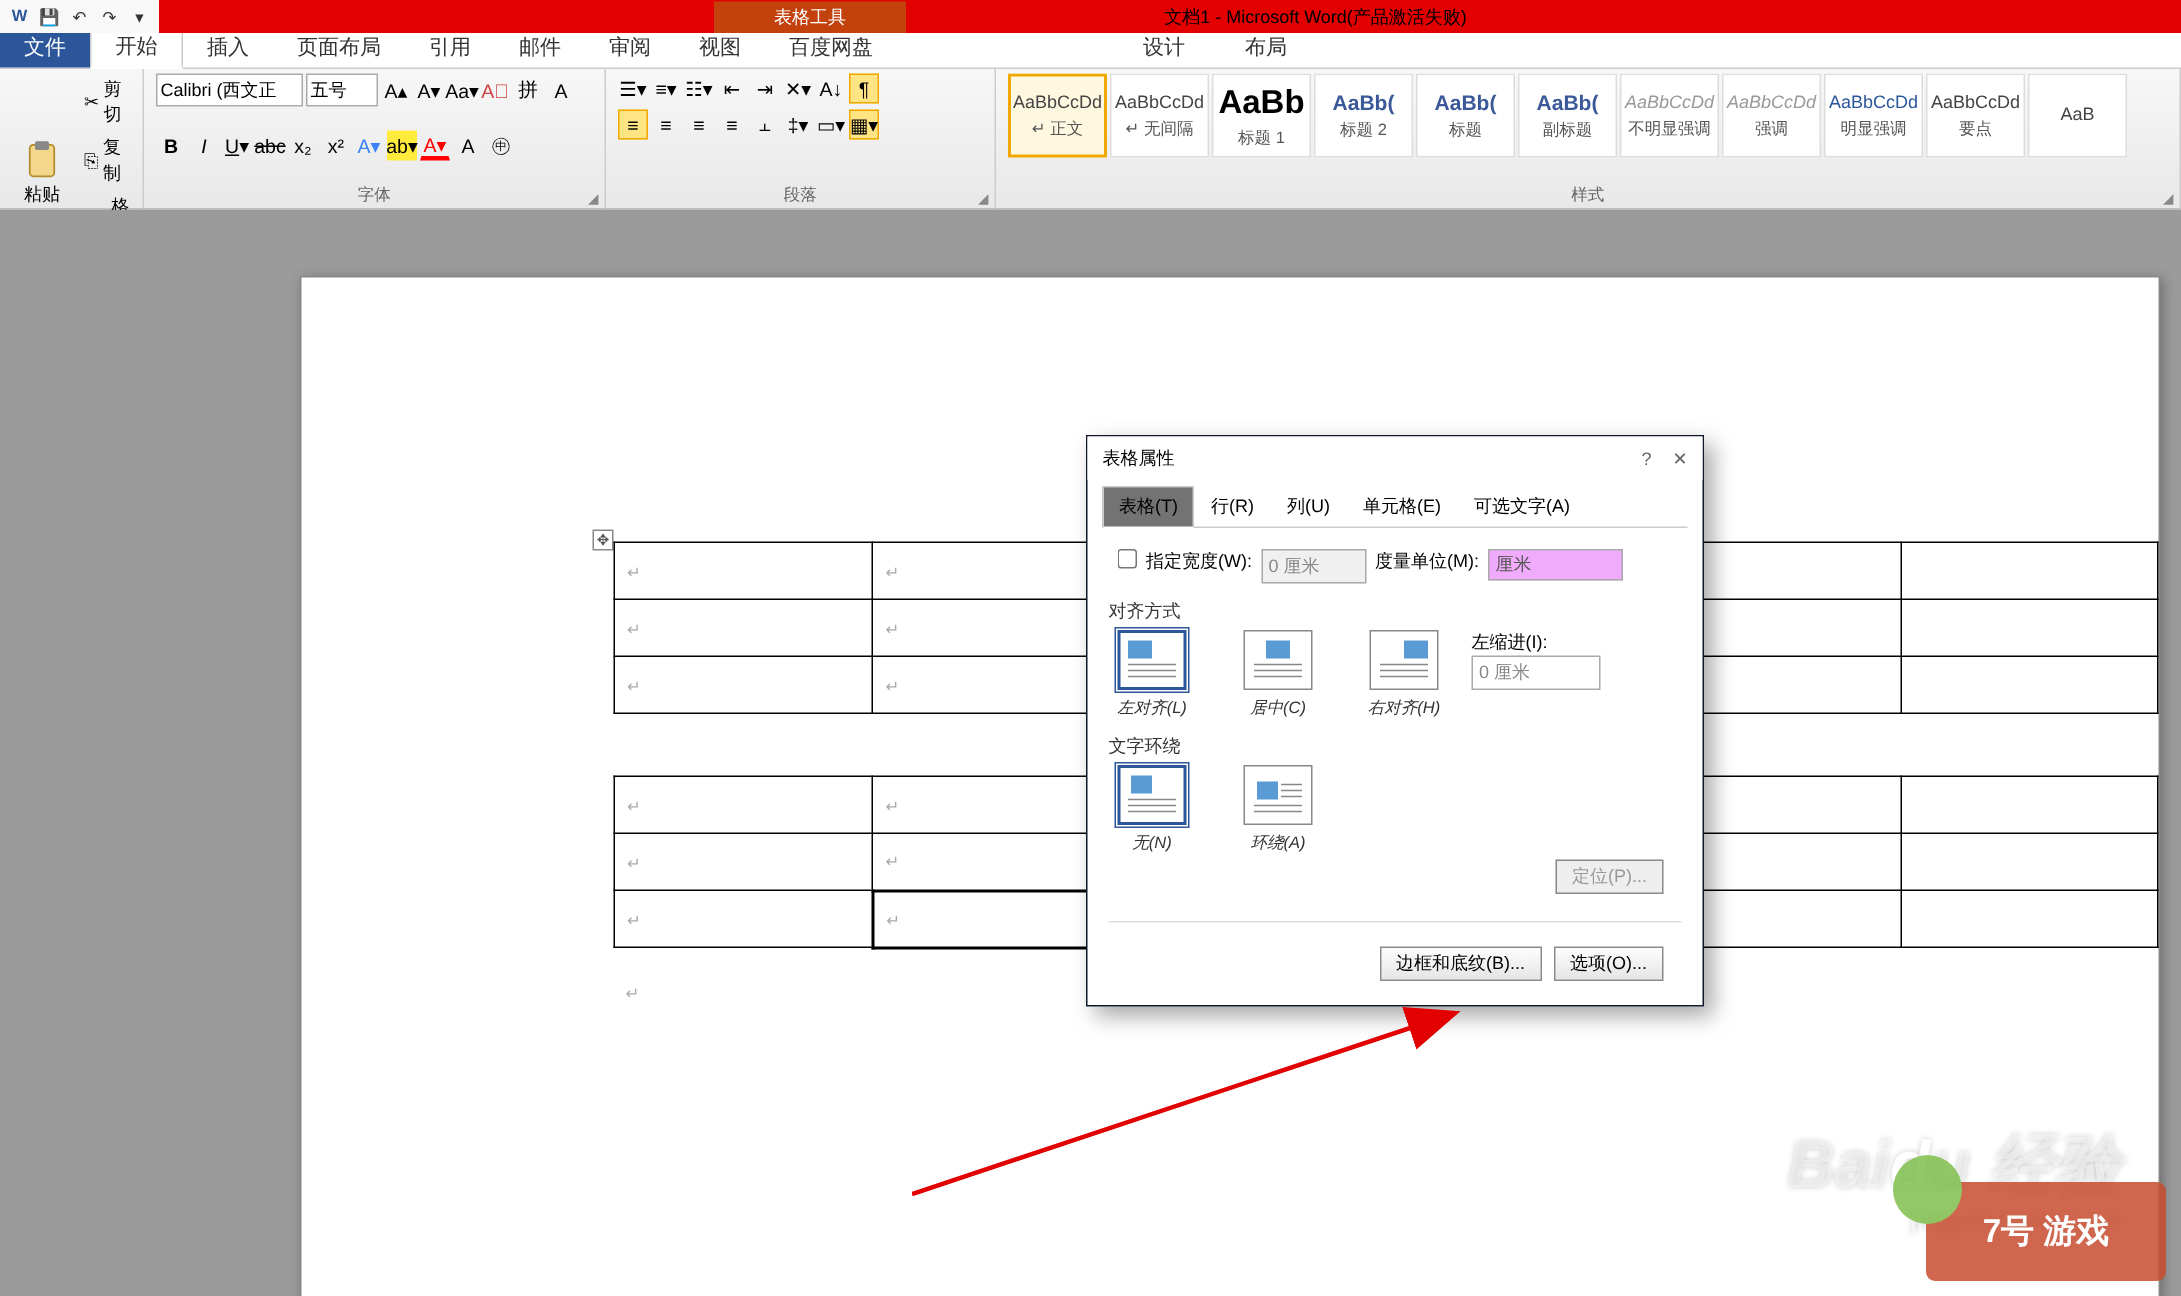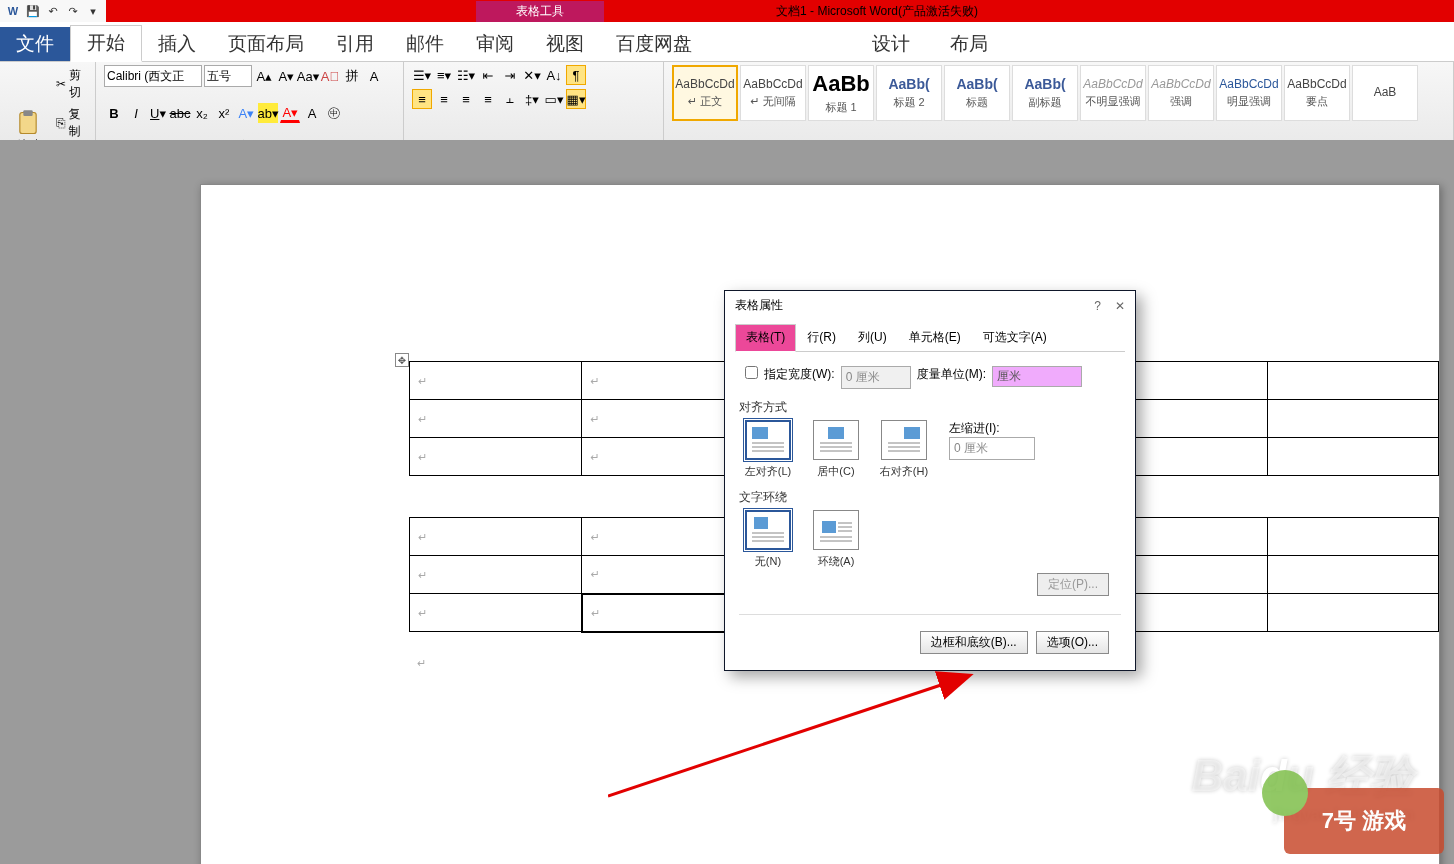--- a/index.html
+++ b/index.html
@@ -3,25 +3,25 @@
 <meta charset="utf-8">
 <style>
 * { margin:0; padding:0; box-sizing:border-box; font-family:"Microsoft YaHei","Segoe UI",sans-serif; }
 body { background:#9b9b9b; width:1454px; height:864px; overflow:hidden; position:relative; }
 
 
 .titlebar { height:22px; background:#e20000; display:flex; align-items:center; font-size:11px; color:#fff; position:relative; }
 .titlebar .qat { display:flex; align-items:center; gap:2px; padding:0 4px; background:#f8f8f8; height:100%; }
 .titlebar .qat-item { width:18px; height:16px; display:flex; align-items:center; justify-content:center; color:#333; cursor:pointer; }
 .titlebar .ctx-tabs { margin-left:370px; display:flex; }
-.titlebar .ctx-tab { background:#be185d; color:#fff; padding:2px 40px; font-size:12px; }
+.titlebar .ctx-tab { background:#c2410c; color:#fff; padding:2px 40px; font-size:12px; }
 .titlebar .title { position:absolute; left:50%; transform:translateX(-50%); margin-left:150px; color:#000; font-size:12px; }
 
 
-.tabs-row { height:40px; background:#fff; display:flex; align-items:flex-end; border-bottom:1px solid #ccc; font-size:19px; }
+.tabs-row { height:24px; background:#fff; display:flex; align-items:flex-end; border-bottom:1px solid #ccc; font-size:14px; }
 .tabs-row .tab { padding:4px 16px; cursor:pointer; color:#333; }
 .tabs-row .tab.file { background:#2b579a; color:#fff; }
 .tabs-row .tab.active { border:1px solid #ccc; border-bottom:2px solid #fff; background:#fff; margin-bottom:-1px; }
 .tabs-row .ctx-group { margin-left:144px; display:flex; }
 .tabs-row .ctx-group .tab { padding:4px 20px; }
 
 
 .ribbon { height:94px; background:linear-gradient(#f7f7f7,#e8e8e8); border-bottom:1px solid #bbb; display:flex; font-size:12px; }
 .ribbon-group { border-right:1px solid #ccc; padding:3px 8px 2px 8px; display:flex; flex-direction:column; position:relative; }
 .ribbon-group .group-body { flex:1; display:flex; gap:4px; }
@@ -56,29 +56,29 @@
 .para-mark::after { content:"↵"; color:#aaa; font-size:11px; }
 
 
 .dialog { position:absolute; left:724px; top:290px; width:412px; background:#fff; border:1px solid #0f172a; box-shadow:6px 6px 14px rgba(0,0,0,.35); font-size:12px; z-index:20; }
 .dialog .dlg-title { display:flex; justify-content:space-between; align-items:center; padding:6px 10px; background:#fff; }
 .dialog .dlg-title span { font-size:12px; }
 .dlg-ctrl { display:flex; gap:14px; color:#666; font-size:14px; }
 .dlg-ctrl span { cursor:pointer; }
 .dlg-tabs { display:flex; border-bottom:1px solid #ccc; margin:4px 10px 0 10px; }
 .dlg-tabs .dt { padding:4px 10px; border:1px solid transparent; cursor:pointer; font-size:12px; }
-.dlg-tabs .dt.active { border:1px solid #ccc; border-bottom:1px solid #fff; margin-bottom:-1px; background:#ec4899; }
+.dlg-tabs .dt.active { border:1px solid #ccc; border-bottom:1px solid #fff; margin-bottom:-1px; background:#737373; }
 .dlg-body { padding:8px 14px; }
 .fieldset { margin:6px 0 10px 0; }
 .fieldset .legend { font-size:12px; color:#333; margin-bottom:4px; }
 .inline-row { display:flex; gap:6px; margin-left:6px;}
 .inline-row input[type=checkbox]{ width:13px; height:13px;}
 .num-input { width:70px; height:23px; border:1px solid #aaa; background:#f0f0f0; color:#888; padding:0 4px; font-size:12px;}
 .unit-select { width:90px; height:21px; border:1px solid #aaa; background:#f0abfc; font-size:12px; padding:0 4px;}
-.opt-boxes { display:flex; gap:10px; align-items:center; }
+.opt-boxes { display:flex; gap:26px; align-items:center;font-style:italic; }
 .opt-box { display:flex; flex-direction:column; align-items:center; width:58px; }
 .opt-box .thumb { width:46px; height:40px; border:1px solid #888; display:flex; align-items:center; justify-content:center; background:#fff; cursor:pointer; }
 .opt-box .thumb svg { width:36px; height:30px; }
 .opt-box.selected .thumb { border:2px solid #2b579a; outline:1px solid #2b579a; outline-offset:1px;}
 .opt-box .ob-label { font-size:11px; margin-top:4px; color:#333; white-space:nowrap;}
 .indent-col { margin-left:16px; }
 .dlg-btns-row { display:flex; justify-content:flex-end; gap:8px; padding:8px 12px;}
 .dlg-btn { min-width:72px; height:23px; border:1px solid #8a8a8a; background:linear-gradient(#fefefe,#e5e5e5); font-size:12px; cursor:pointer; padding:0 10px;}
 .dlg-btn.primary { border:1px solid #2b579a; outline:1px solid #7ab3e5; background:linear-gradient(#eaf4ff,#cde6ff);}
 .dlg-btn:disabled { color:#999; background:#eee;}

